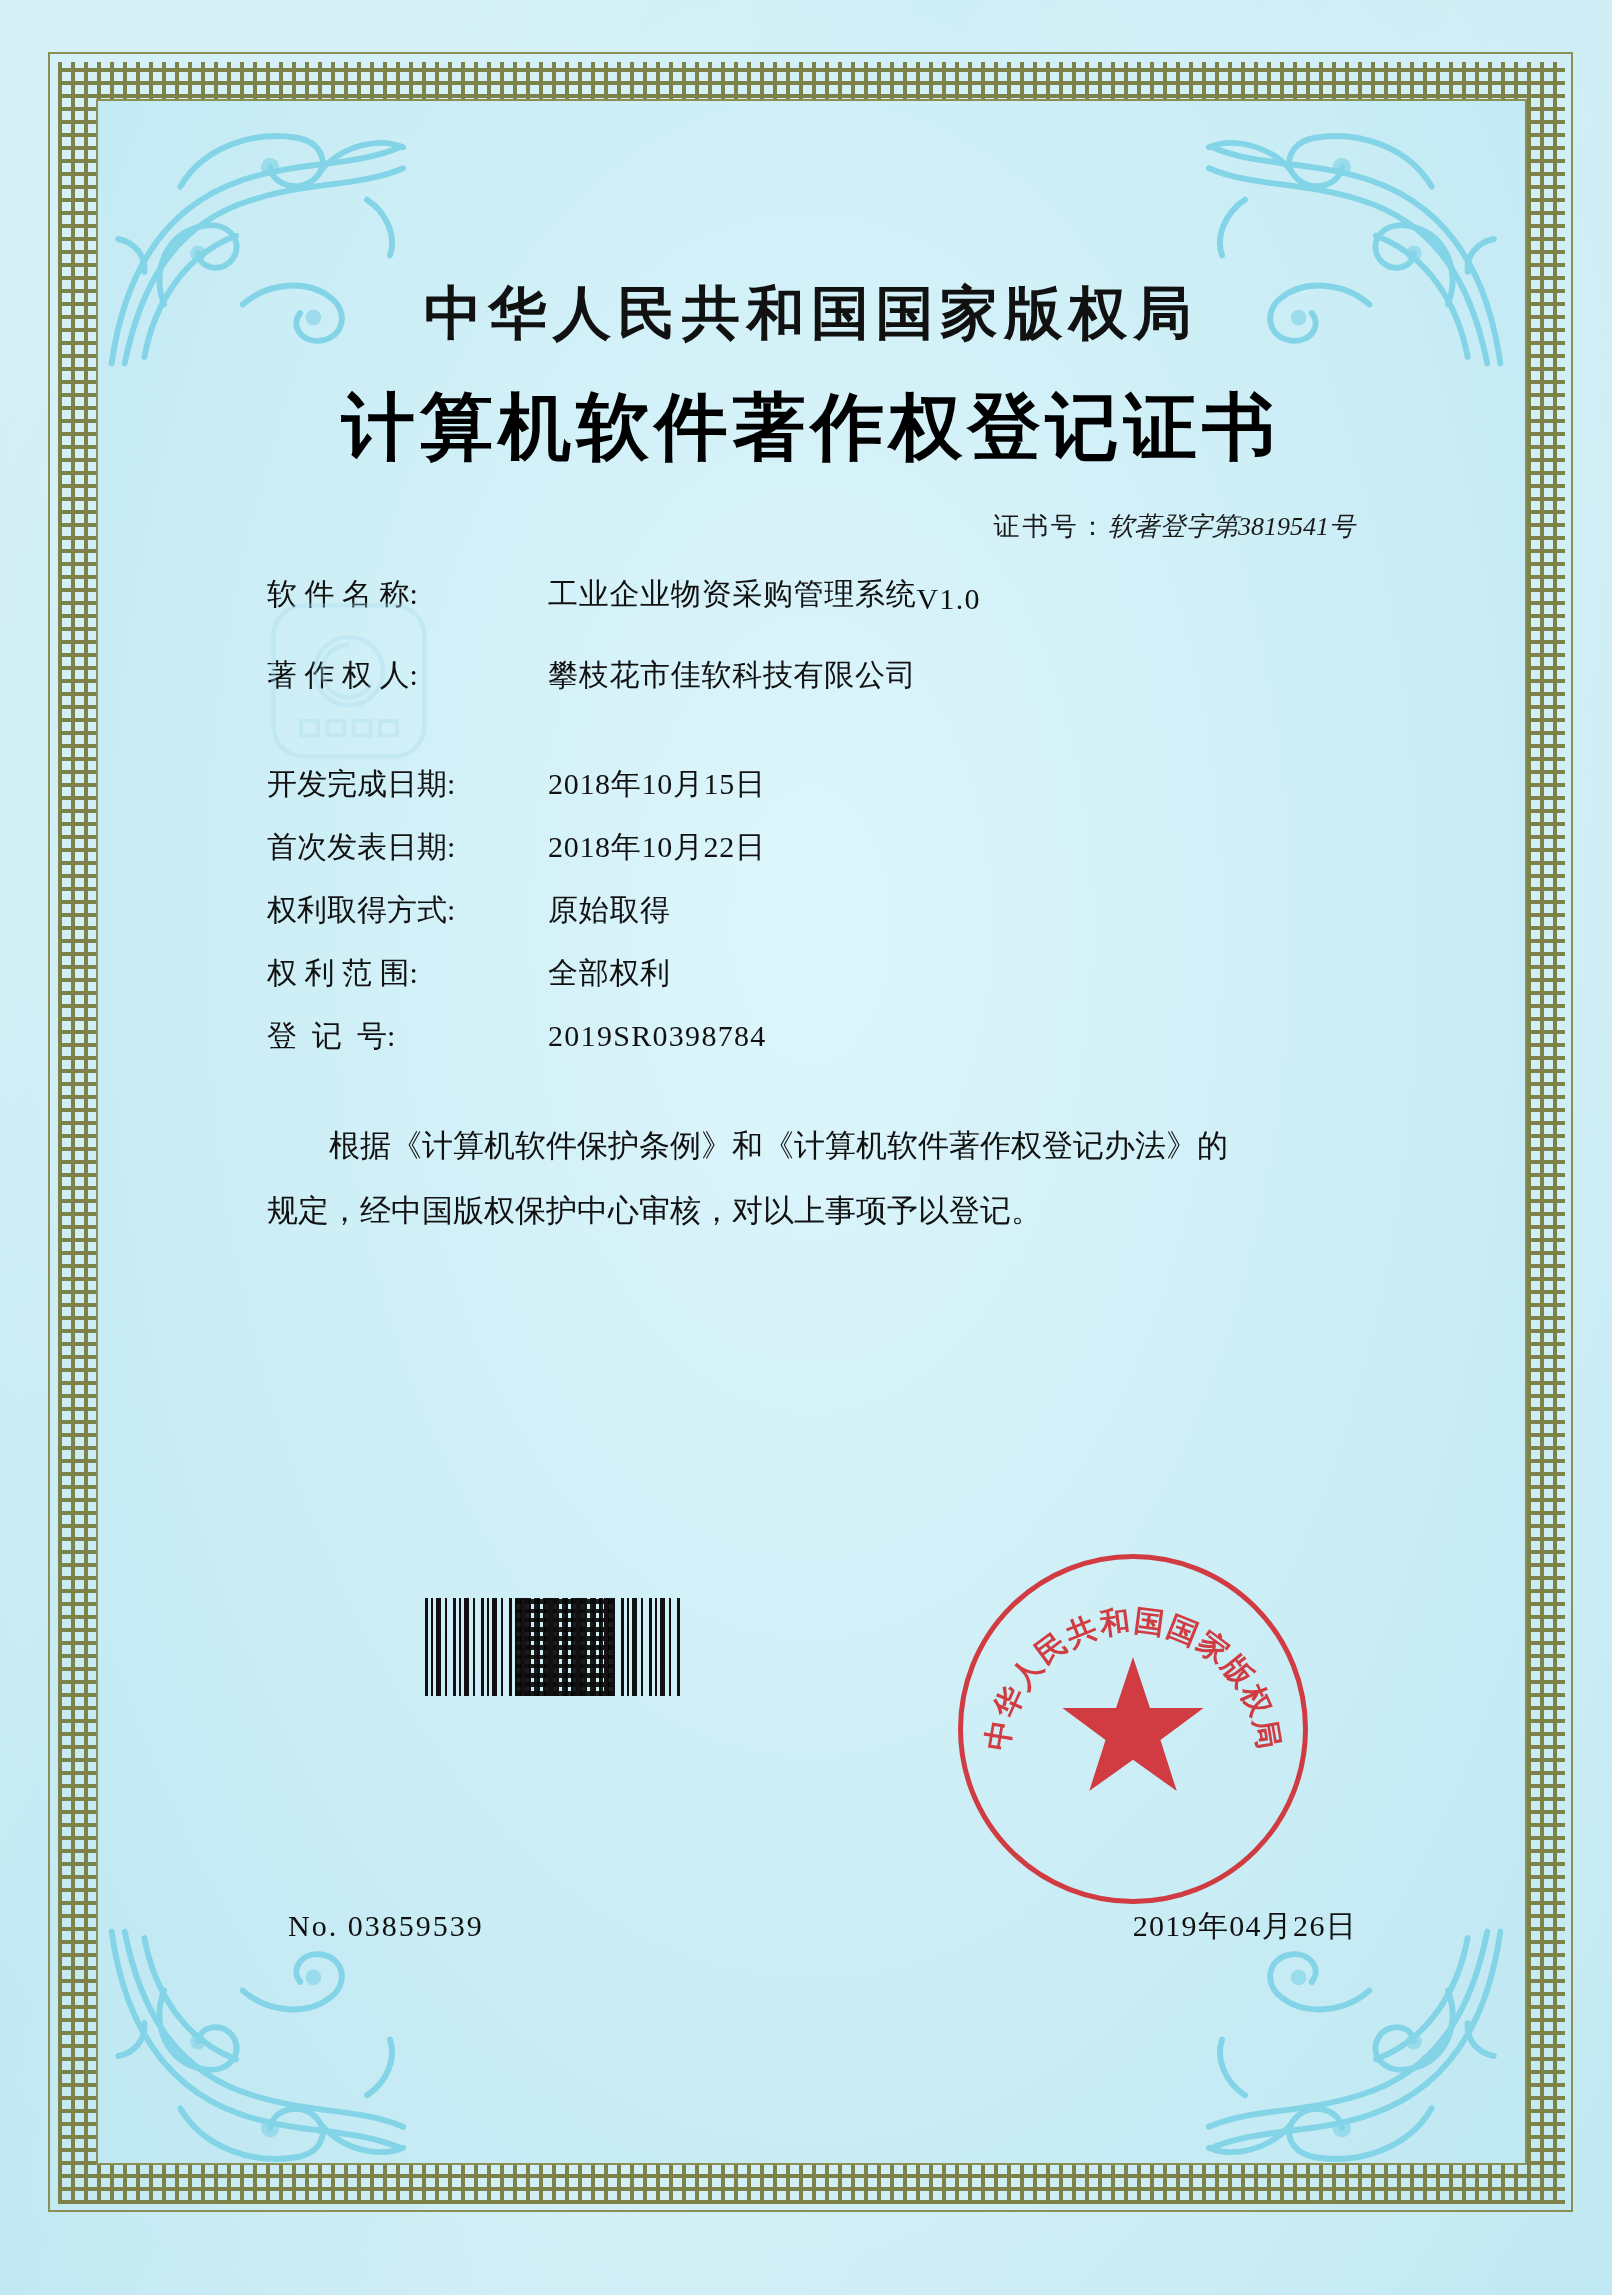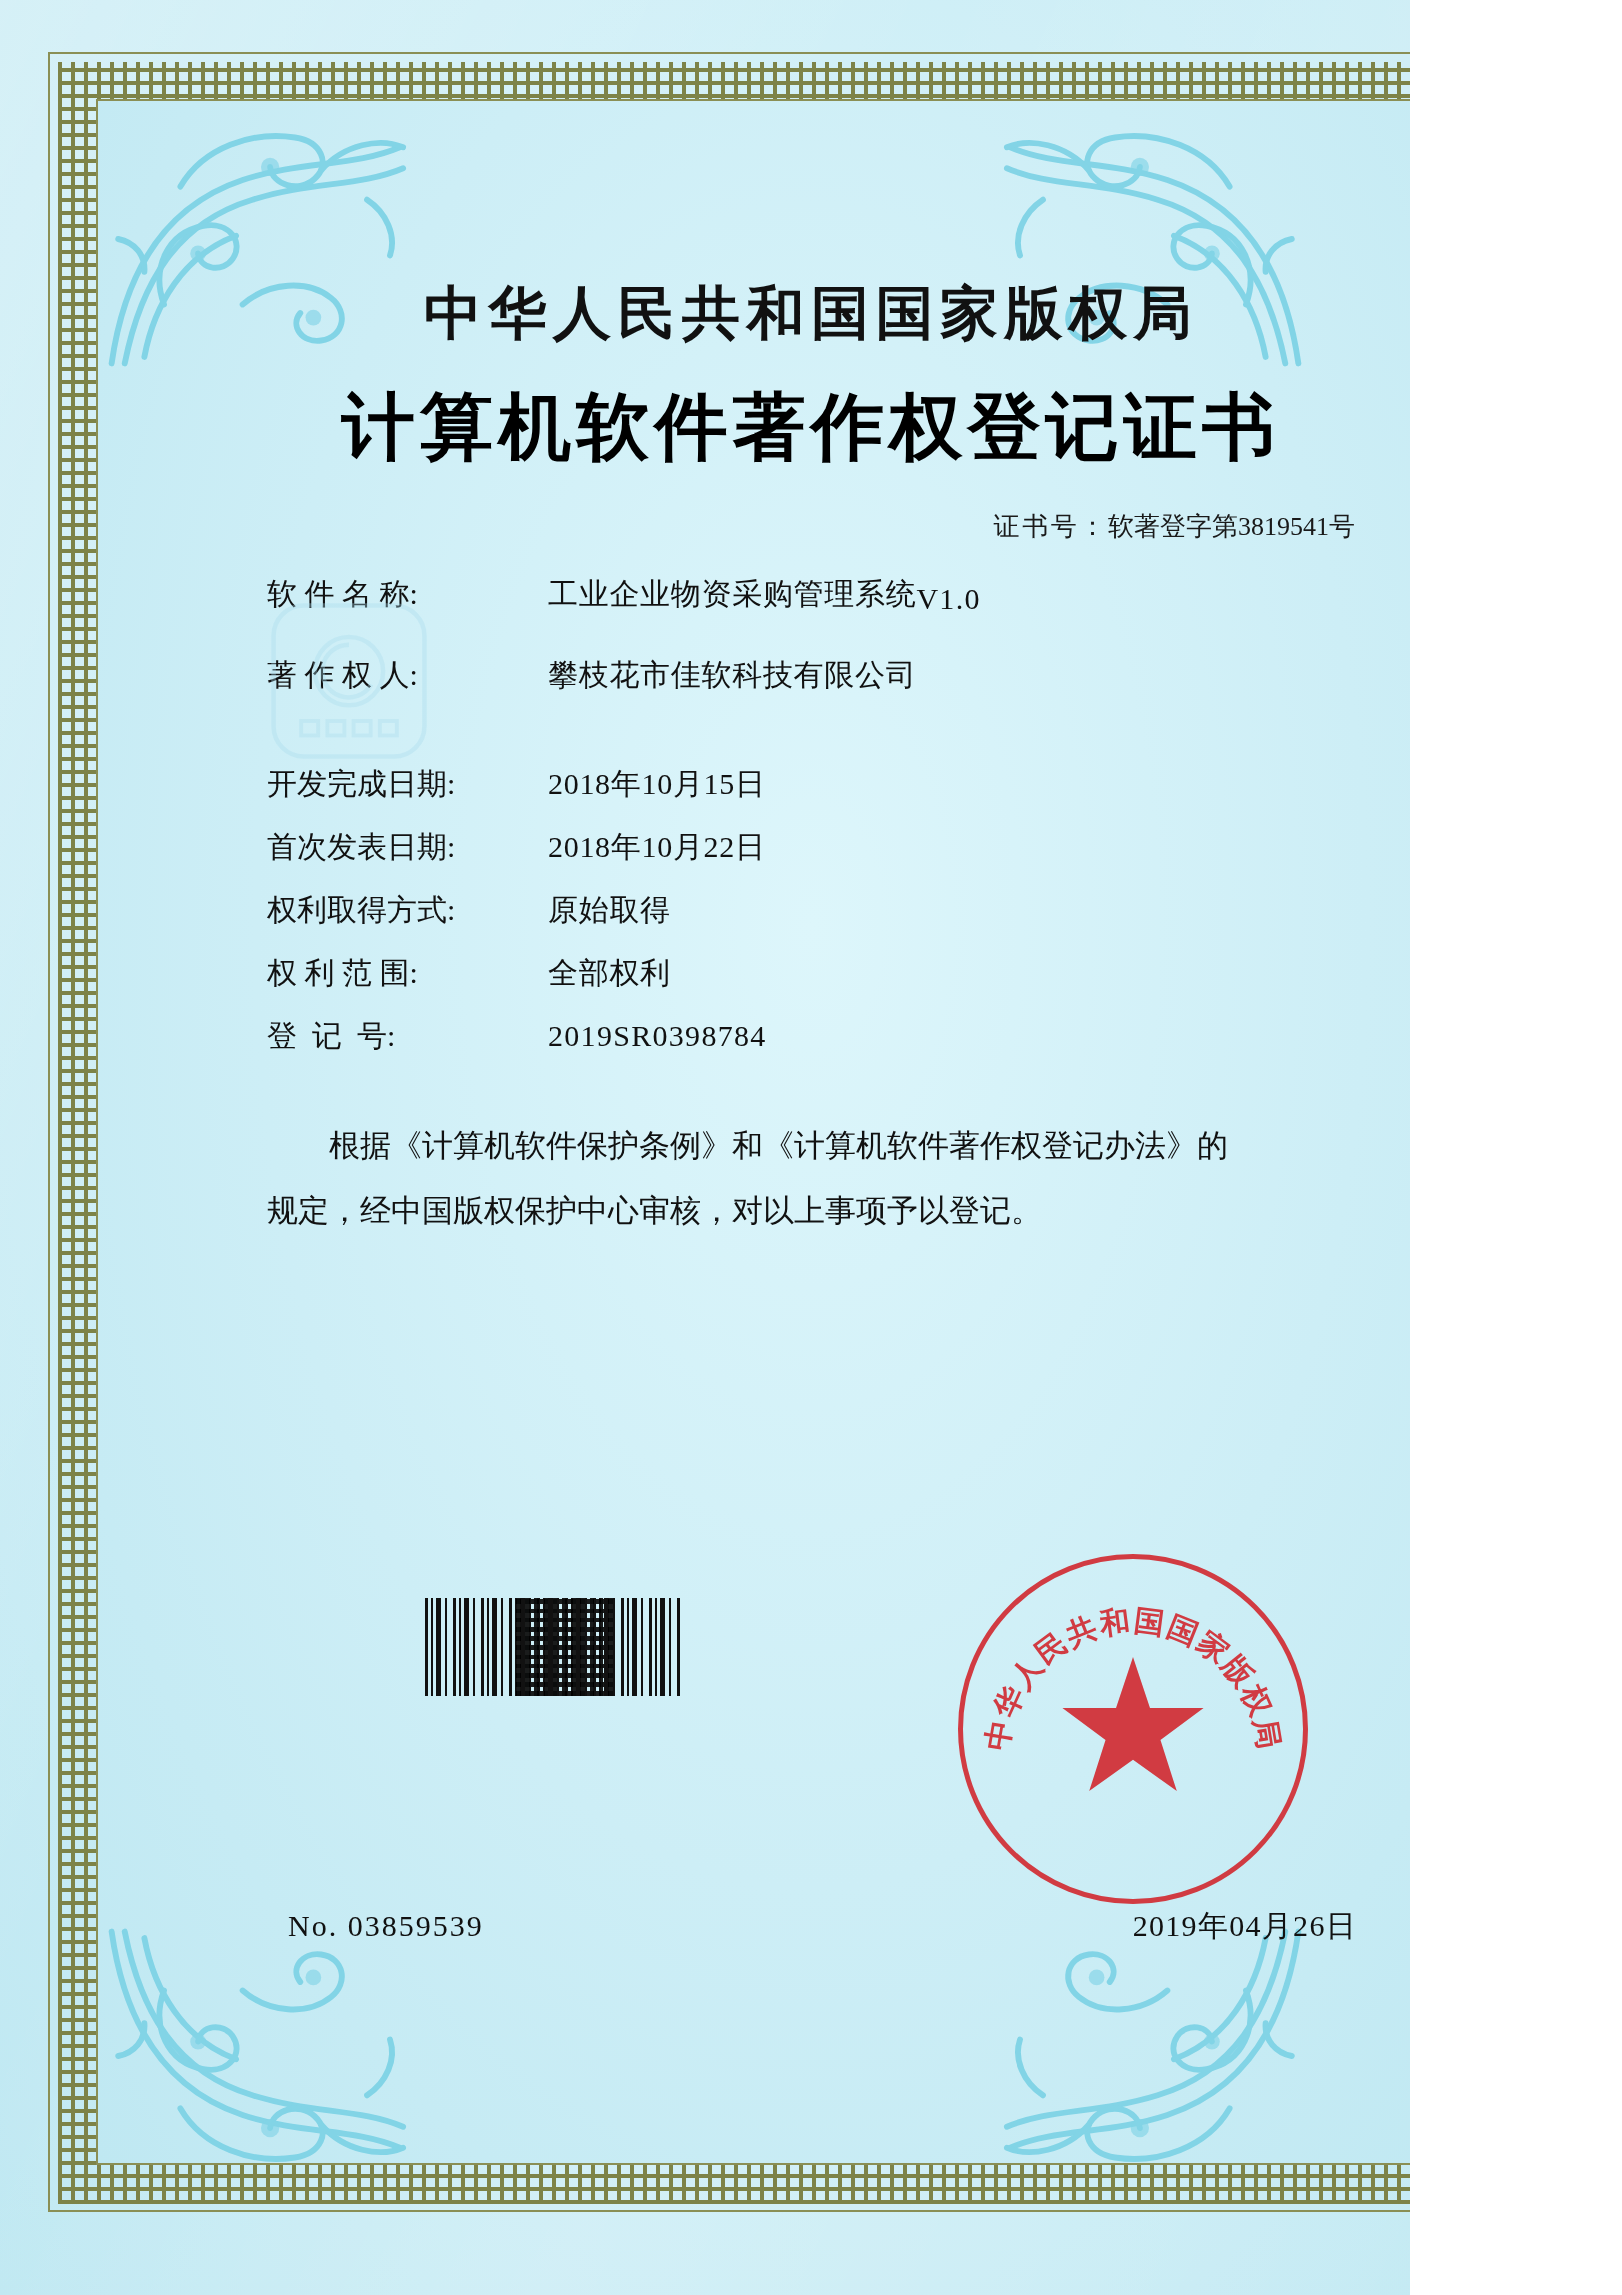--- a/index.html
+++ b/index.html
@@ -5,21 +5,21 @@
   html, body {
     margin: 0;
     padding: 0;
     background: #ffffff;
   }
   body {
     font-family: "Liberation Serif", "DejaVu Serif", serif;
   }
   .page {
     position: relative;
-    width: 1410px;
+    width: 1612px;
     height: 2295px;
     background: #fdba74;
     overflow: hidden;
   }
   
   .paper {
     position: absolute;
     left: 0; top: 0;
     width: 1623px;
     height: 2295px;
@@ -124,21 +124,21 @@
   }
   .certno {
     margin-top: 31px;
     text-align: right;
     padding-right: 169px;
     font-size: 26px;
     color: #1a1a1a;
     letter-spacing: 0.7px;
   }
   .certno .lbl { letter-spacing: 2.6px; }
-  .certno .val { letter-spacing: 0px; }
+  .certno .val { letter-spacing: 0px; font-style: italic; }
 
   .fields {
     margin-top: 30px;
     padding-left: 169px;
     padding-right: 77px;
   }
   .row {
     display: flex;
     align-items: baseline;
     margin-bottom: 17px;

